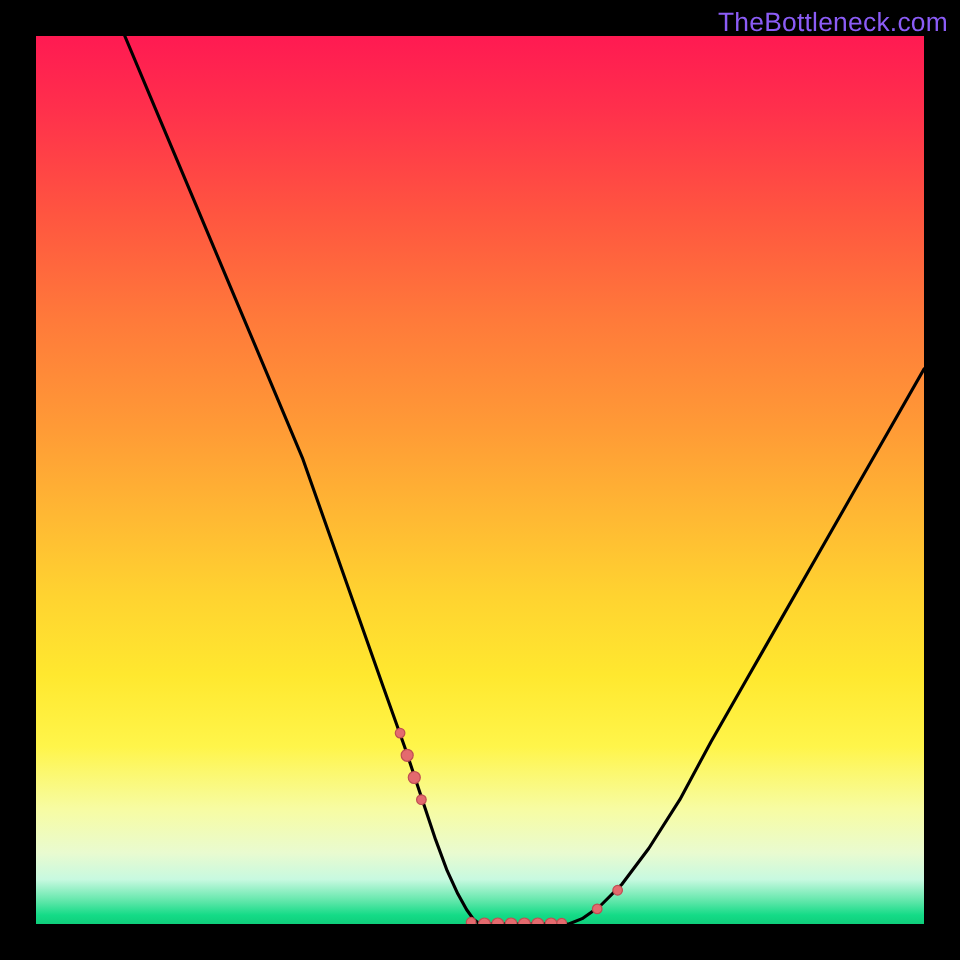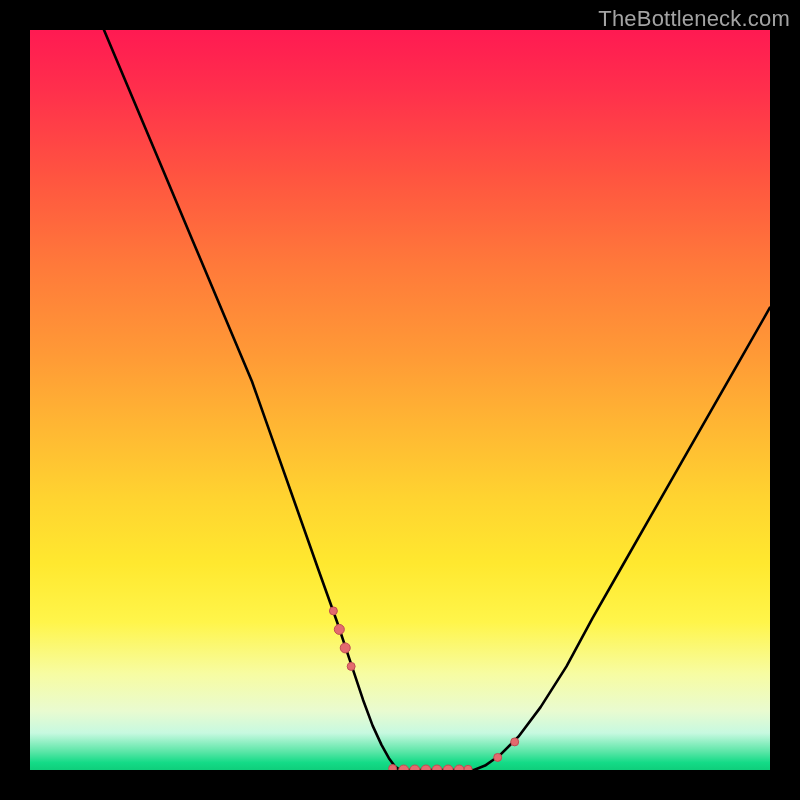--- a/index.html
+++ b/index.html
@@ -14,21 +14,21 @@
   .frame {
     position: relative;
     width: 800px;
     height: 800px;
     background: #000;
   }
   .attribution {
     position: absolute;
     top: 6px;
     right: 10px;
-    color: #a3a3a3;
+    color: #8b5cf6;
     font-size: 22px;
     font-weight: 500;
     letter-spacing: 0.2px;
     z-index: 20;
   }
   .plot {
     position: absolute;
     left: 30px;
     top: 30px;
     width: 740px;

